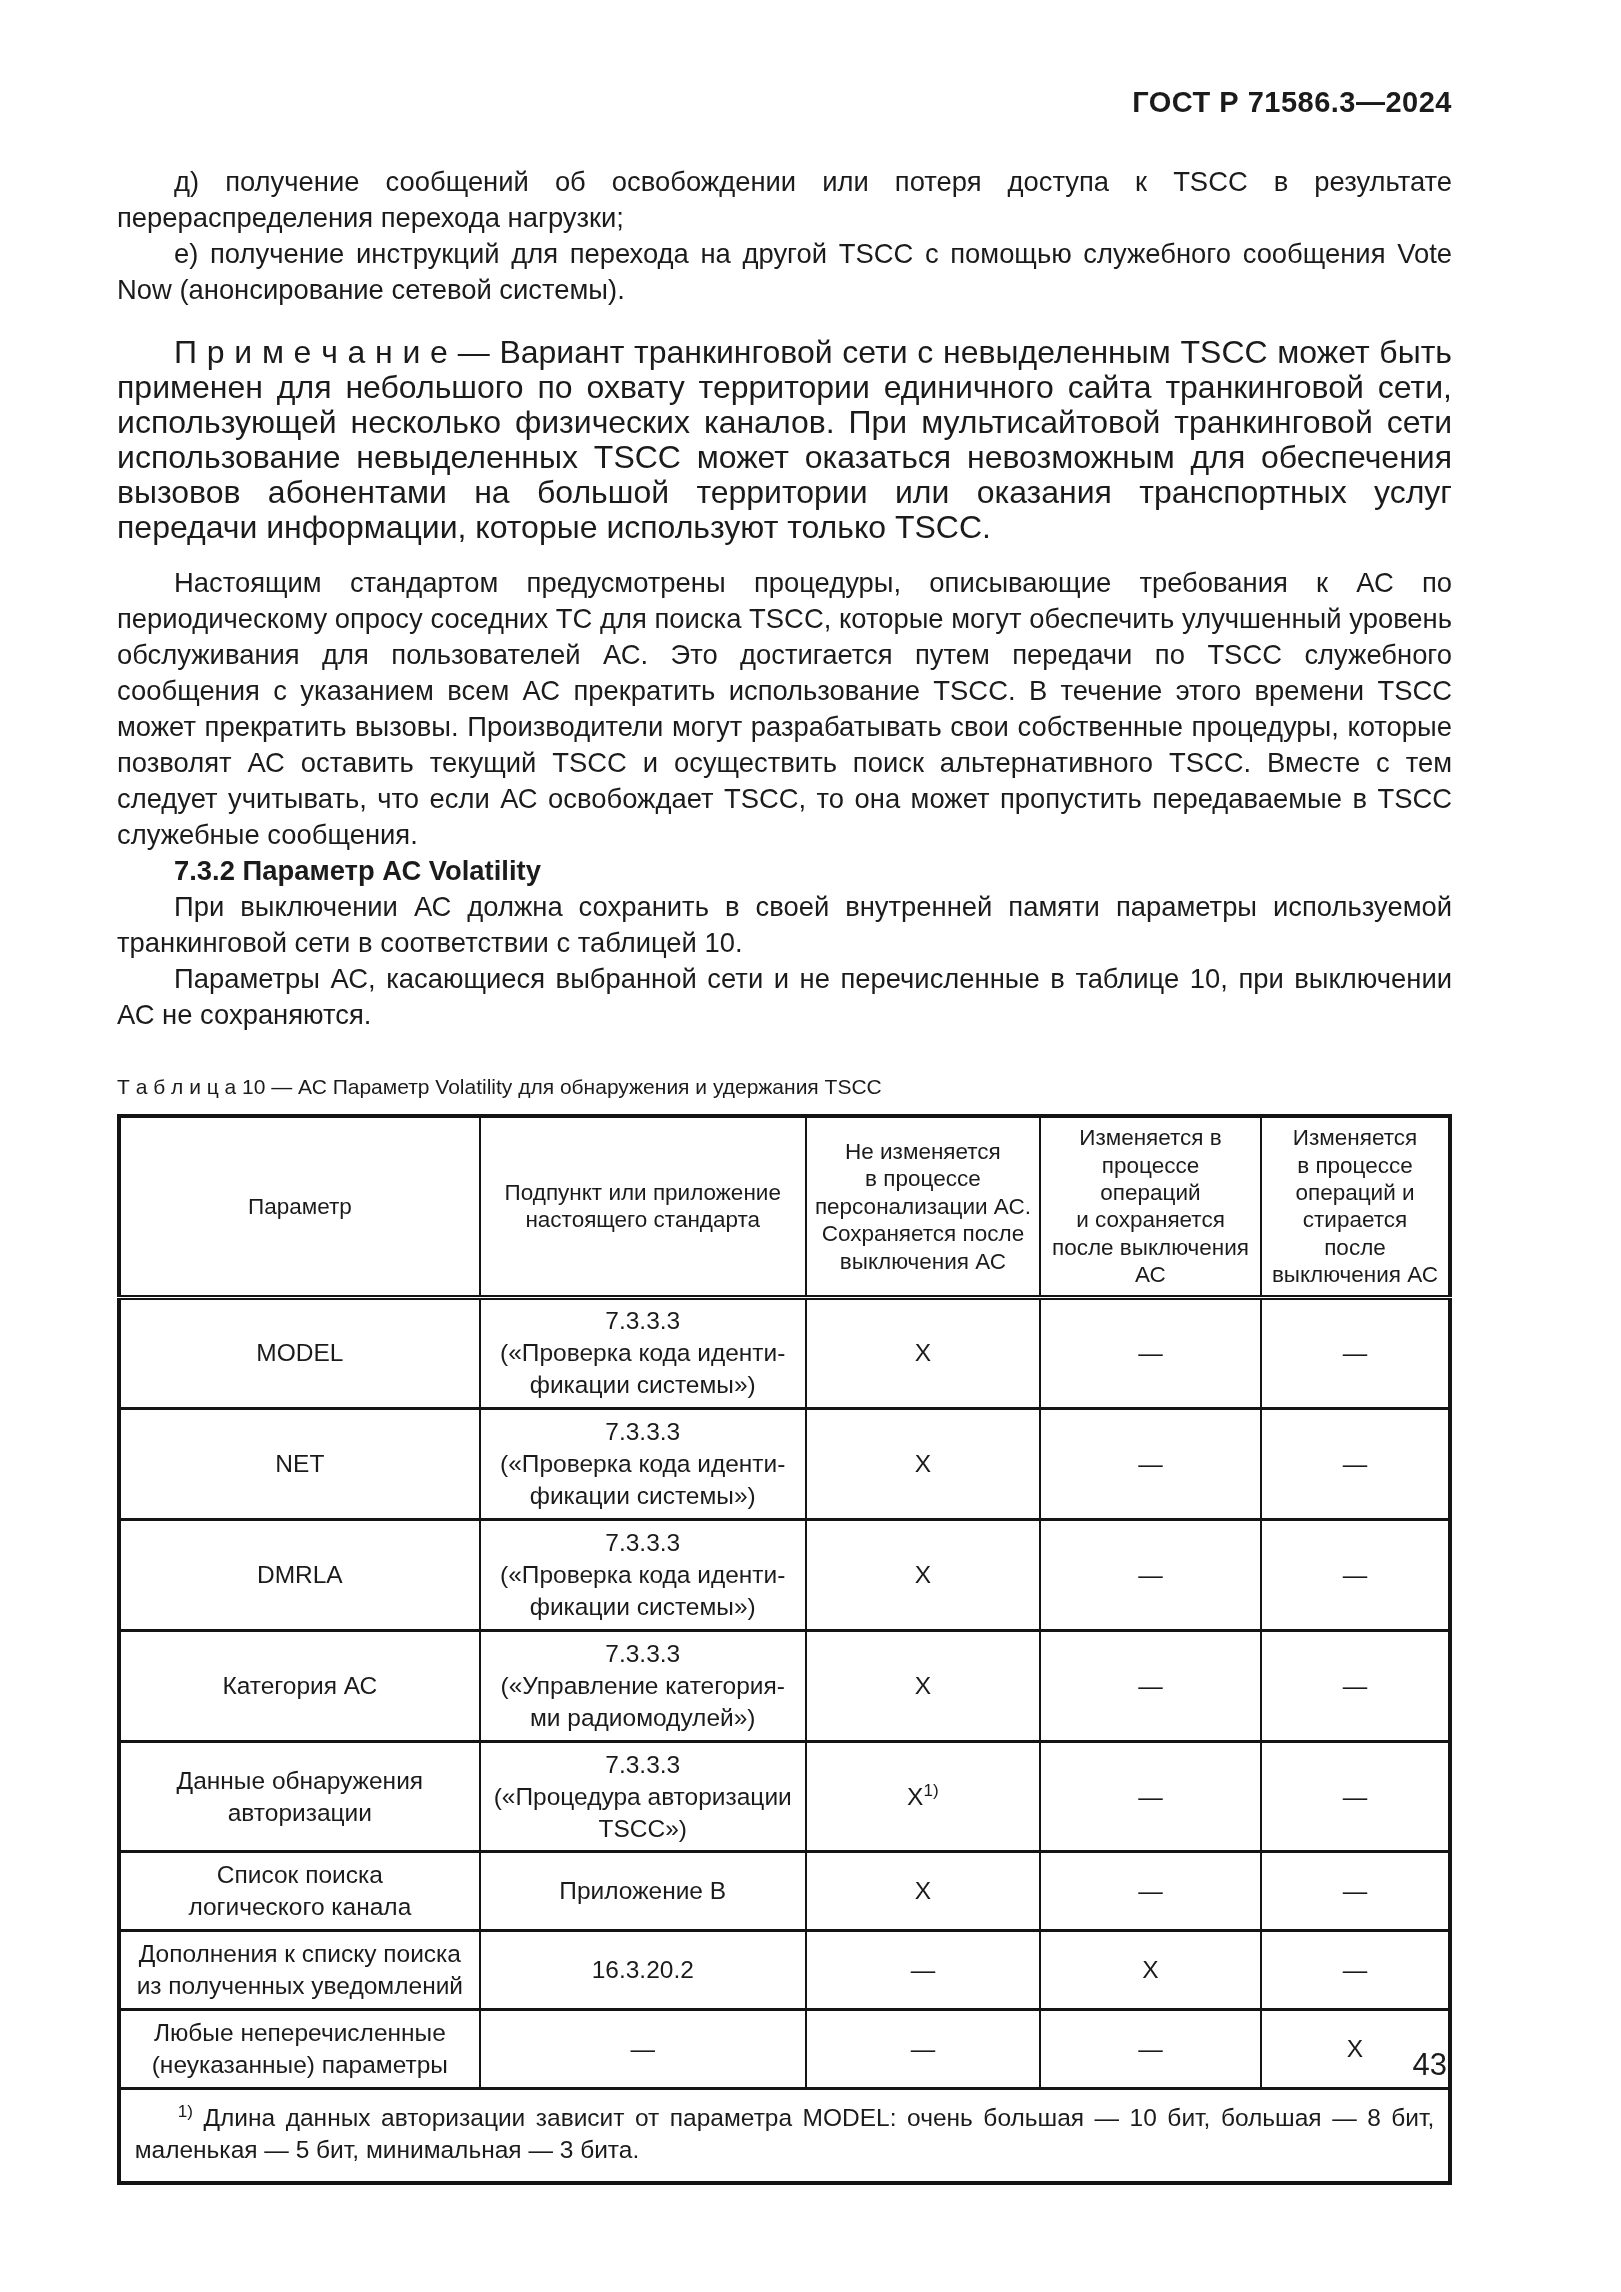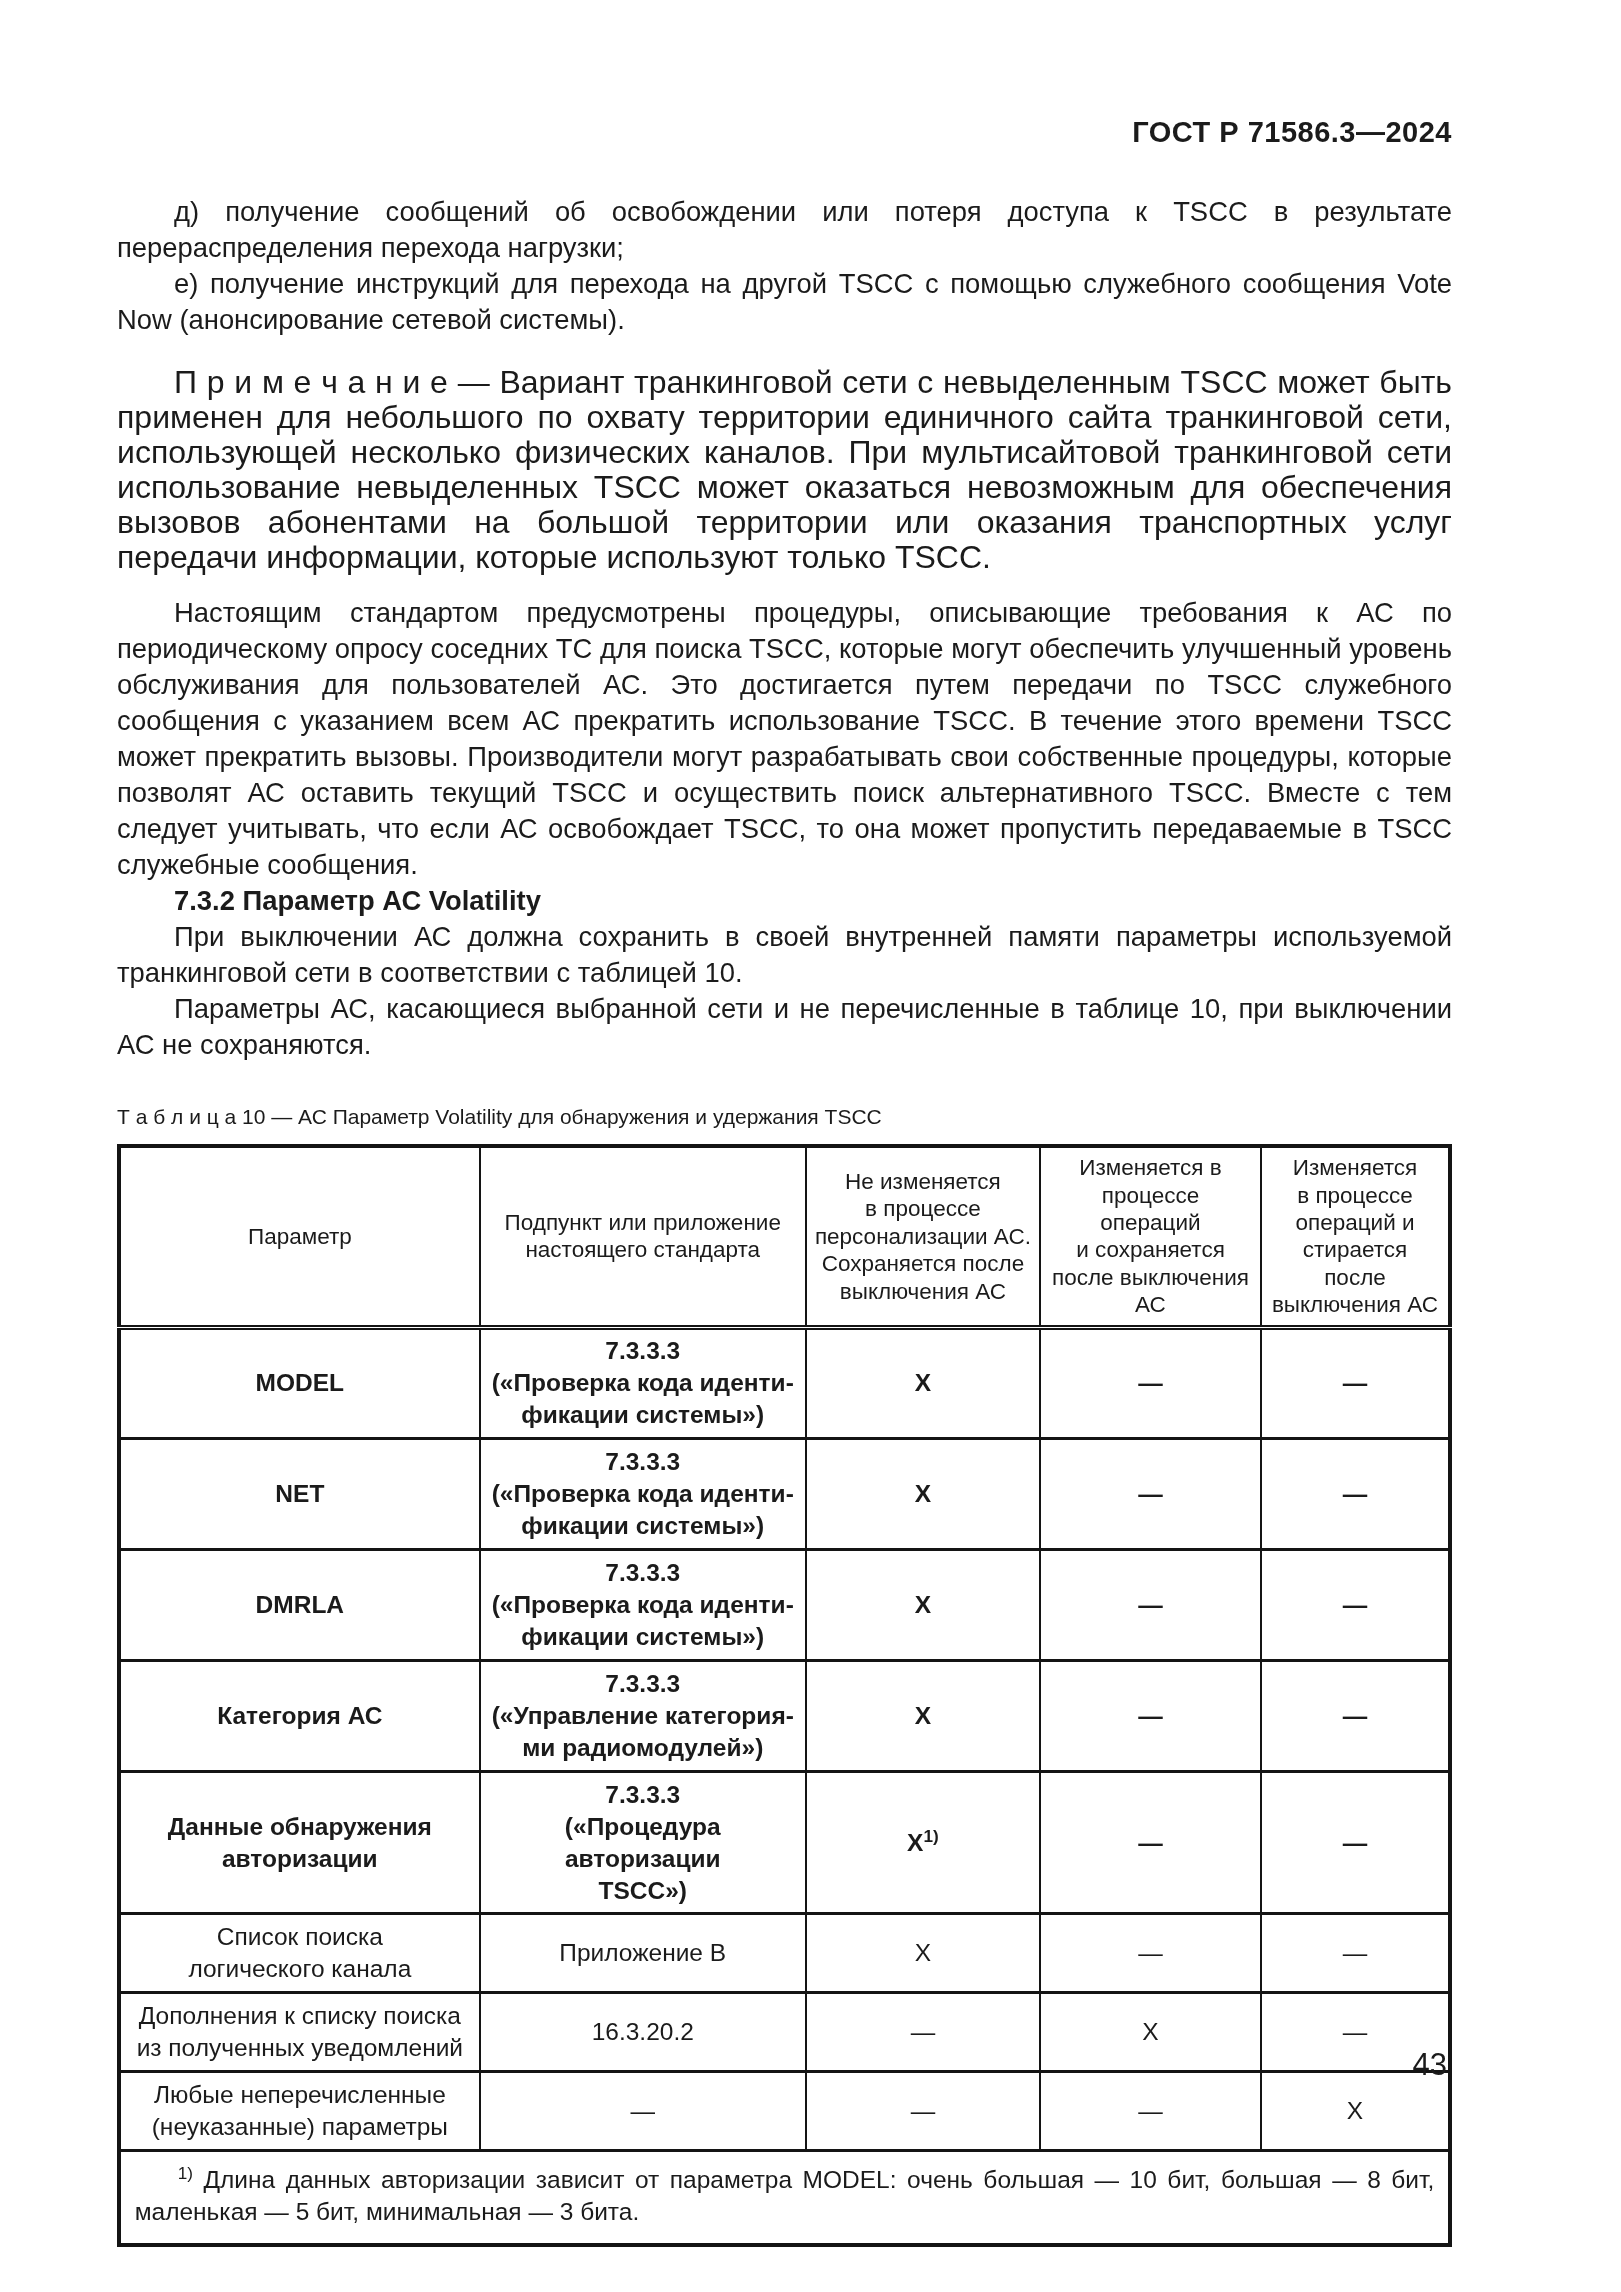--- a/index.html
+++ b/index.html
@@ -6,21 +6,21 @@
   html, body { background: #ffffff; }
   body {
     width: 1621px; height: 2293px;
     position: relative;
     font-family: "Liberation Sans", sans-serif;
     color: #1b1b1b;
     overflow: hidden;
   }
   .page {
     position: absolute; inset: 0;
-    padding: 116px 169px 0 117px;
+    padding: 86px 169px 0 117px;
   }
   .doc-code {
     text-align: right;
     font-size: 29px; font-weight: bold;
     letter-spacing: 0.5px;
   }
   .body-text {
     font-size: 27.4px; line-height: 36px;
     text-align: justify;
   }
@@ -61,21 +61,21 @@
     font-weight: normal;
     font-size: 22.5px; line-height: 27.4px;
     height: 147px;
     border-bottom: 5.9px double #141414;
   }
   table.gost tbody td {
     font-size: 24.5px; line-height: 32px;
     border-top: 3.9px solid #141414;
     border-bottom: 3.9px solid #141414;
   }
-  table.gost tbody tr.r-tall td { height: 107px; font-weight: bold; }
+  table.gost tbody tr.r-tall td { height: 107px; }
   table.gost tbody tr.r-short td { height: 78px; }
   .c0 { width: 27.1%; }
   .c1 { width: 24.5%; }
   .c2 { width: 17.6%; }
   .c3 { width: 16.6%; }
   .c4 { width: 14.2%; }
   tr.footnote-row td {
     text-align: justify;
     white-space: normal;
     font-size: 25.5px; line-height: 35px;

